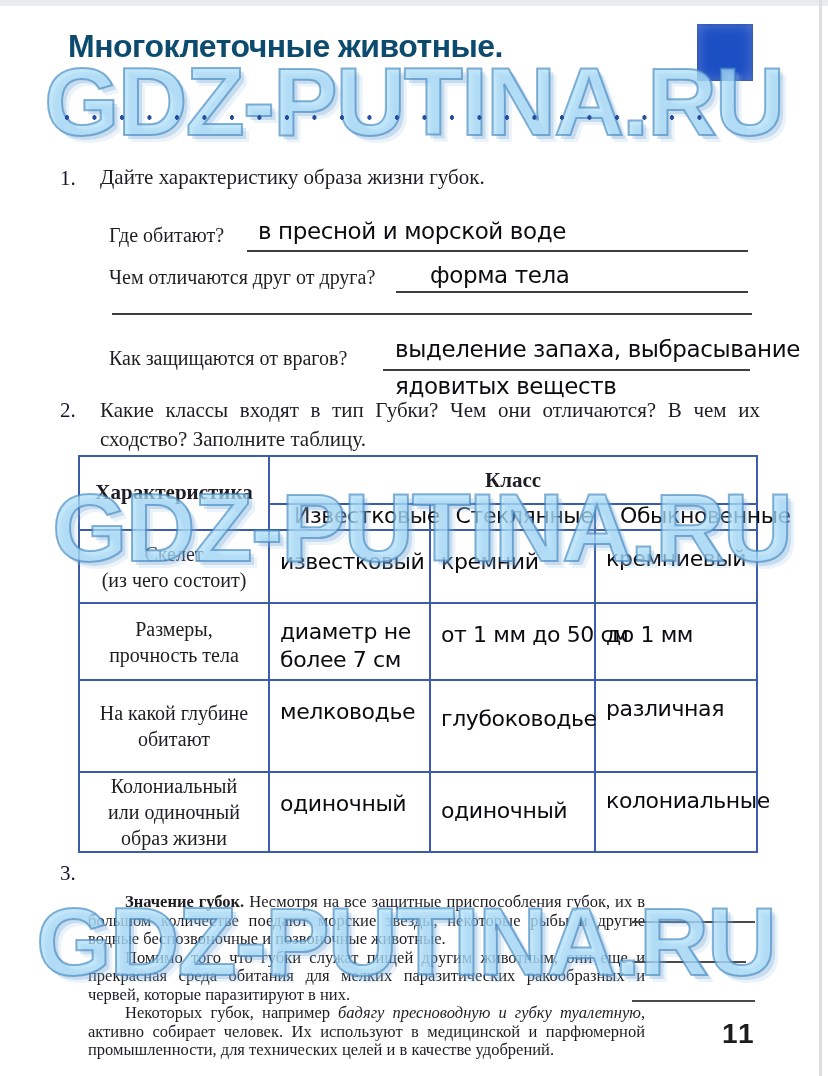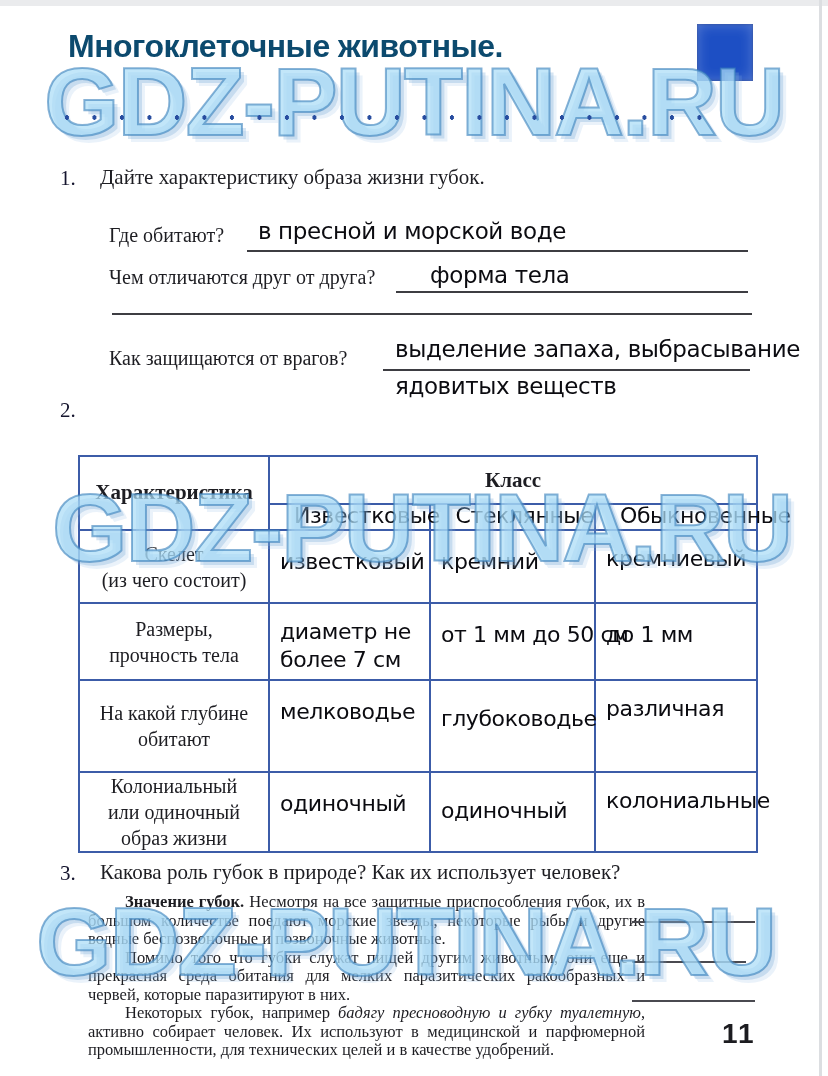--- a/index.html
+++ b/index.html
@@ -107,20 +107,21 @@
   <div class="abs hline" style="left:396px;top:291px;width:352px;"></div>
 
   <div class="abs hline" style="left:112px;top:313px;width:640px;"></div>
 
   <div class="abs label" style="left:109px;top:347px;">Как защищаются от врагов?</div>
   <div class="abs hw hw-a" style="left:395px;top:336px;">выделение запаха, выбрасывание</div>
   <div class="abs hline" style="left:383px;top:369px;width:367px;"></div>
   <div class="abs hw hw-a" style="left:395px;top:373px;">ядовитых веществ</div>
 
   <div class="abs qnum" style="left:60px;top:398px;">2.</div>
+  <div class="abs qtext q2text" style="left:100px;top:396px;">Какие классы входят в тип Губки? Чем они отличаются? В чем их сходство? Заполните таблицу.</div>
 
   <table class="cmp-table">
     <colgroup>
         <col style="width:190px">
         <col style="width:161px">
         <col style="width:165px">
         <col style="width:162px">
       </colgroup>
     <tbody>
         <tr style="height:48px;">
@@ -159,21 +160,20 @@
 или одиночный
 образ жизни</td>
       <td class="hw-c ans pt0">одиночный</td>
       <td class="hw-c ans pt2">одиночный</td>
       <td class="hw-c ans pt1">колониальные</td>
     </tr>
   </tbody>
     </table>
 
   <div class="abs qnum" style="left:60px;top:861px;">3.</div>
-  <div class="abs qtext" style="left:100px;top:860px;">Какова роль губок в природе? Как их использует человек?</div>
 
   <div class="abs paras">
     <p><b>Значение губок.</b><span> Несмотря на все защитные приспособления губок, их в большом количестве поедают морские звезды, некоторые рыбы и другие водные беспозвоночные и позвоночные животные.</span></p>
     <p><span>Помимо того что губки служат пищей другим животным, они еще и прекрасная среда обитания для мелких паразитических ракообразных и червей, которые паразитируют в них.</span></p>
     <p><span>Некоторых губок, например </span><i>бадягу пресноводную и губку туалетную</i><span>, активно собирает человек. Их используют в медицинской и парфюмерной промышленности, для технических целей и в качестве удобрений.</span></p>
   </div>
 
   <div class="abs ansline" style="left:632px;top:921px;width:123px;"></div>
   <div class="abs ansline" style="left:632px;top:961px;width:114px;"></div>
   <div class="abs ansline" style="left:632px;top:1000px;width:123px;"></div>

